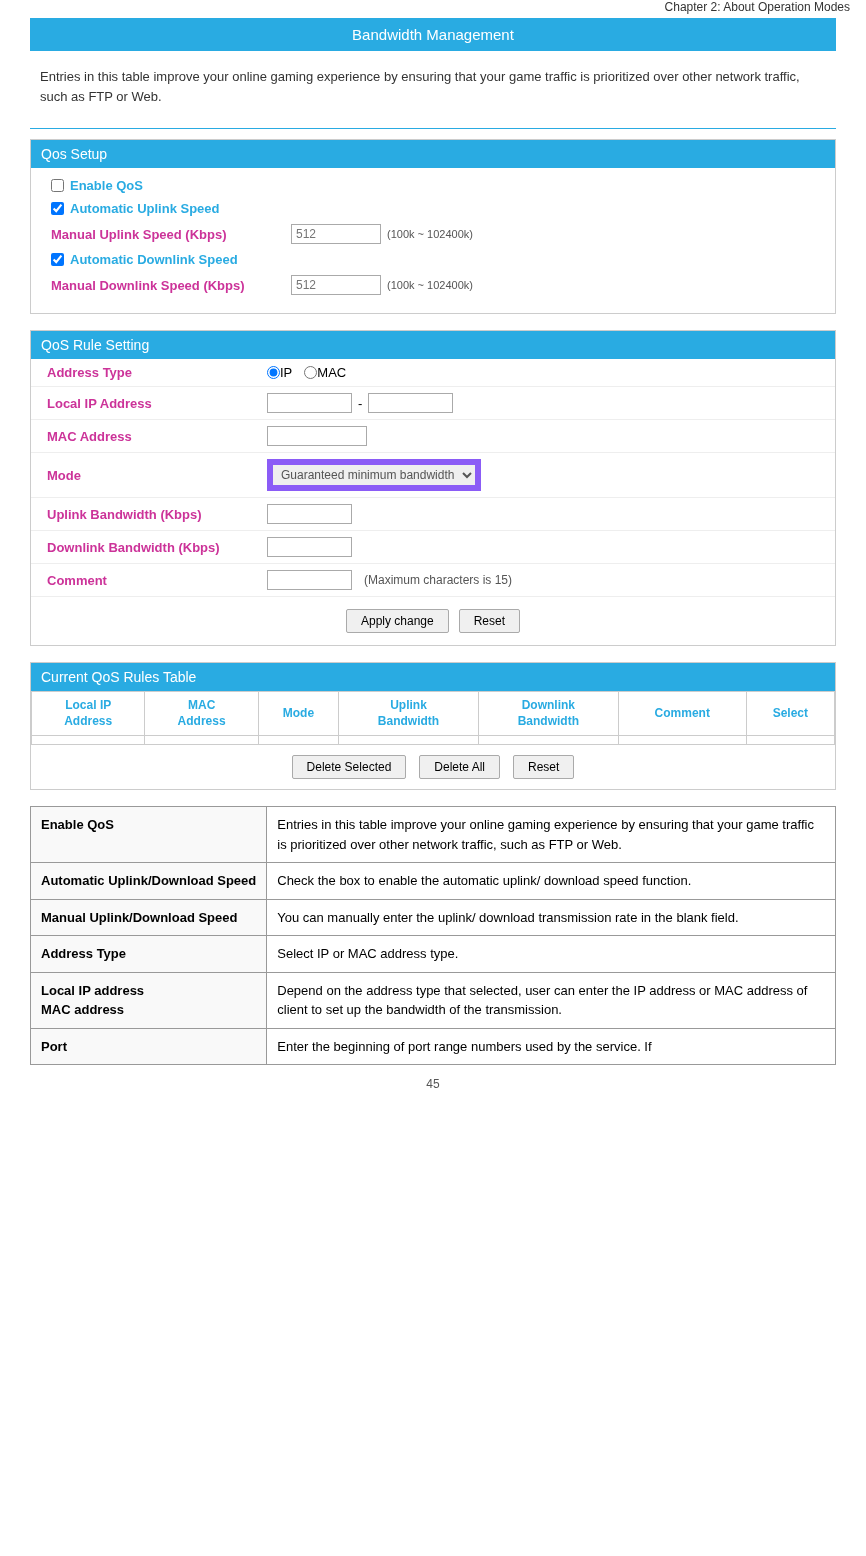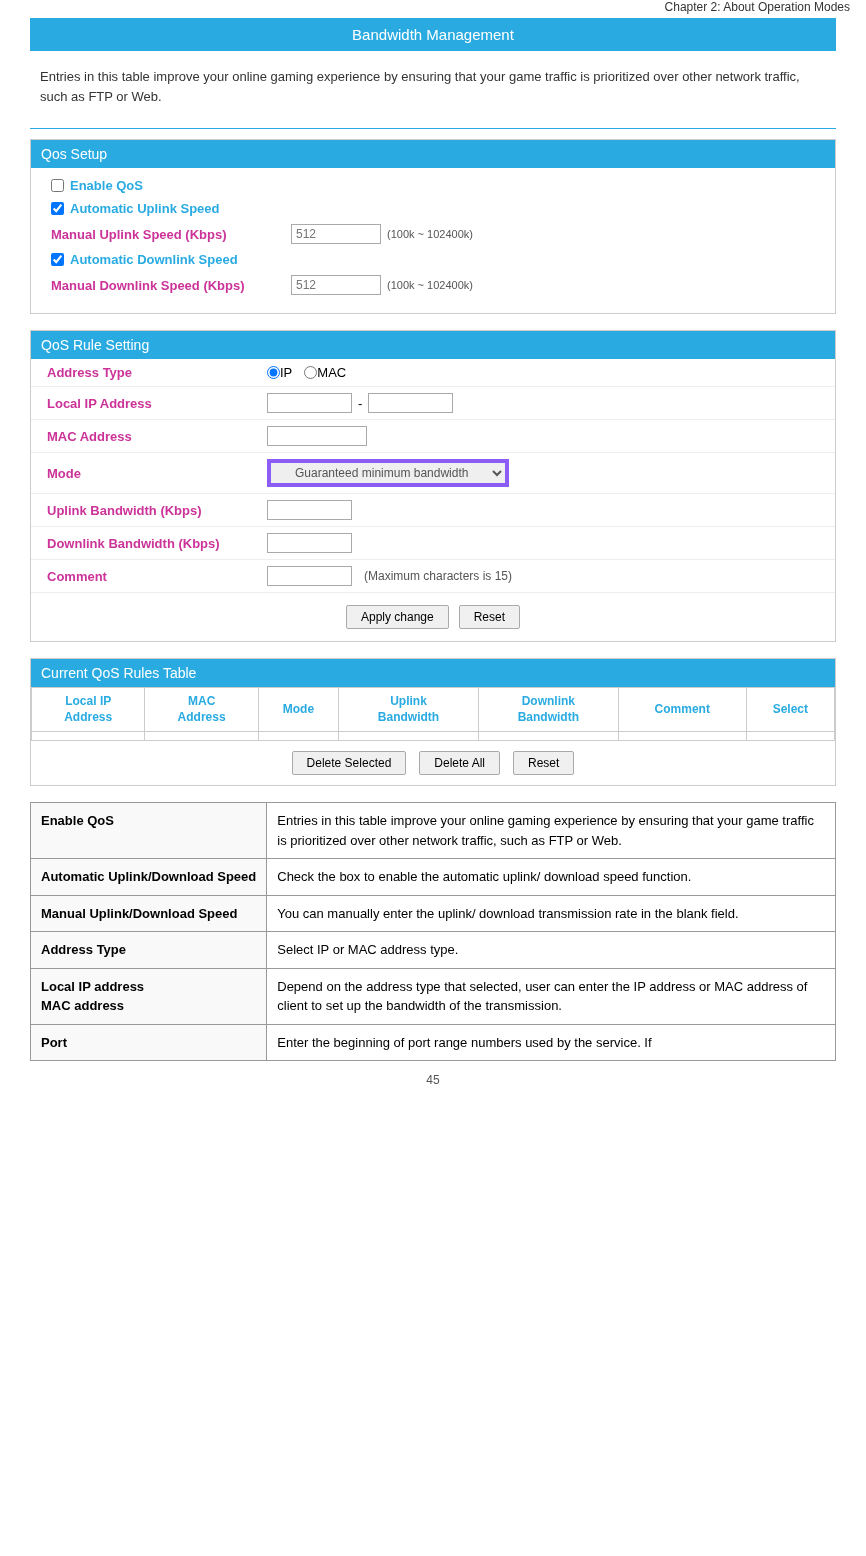--- a/index.html
+++ b/index.html
@@ -116,22 +116,22 @@
       width: 100px;
       font-size: 12px;
     }
     .rule-input-sm {
       border: 1px solid #aaa;
       padding: 2px 4px;
       width: 85px;
       font-size: 12px;
     }
     .rule-select {
-      border: 4px solid #8b5cf6;
-      padding: 2px 20px;
+      border: 6px solid #8b5cf6;
+      padding: 2px 4px;
       font-size: 12px;
       color: #555;
       min-width: 200px;
     }
     .radio-group {
       display: flex;
       align-items: center;
       gap: 12px;
     }
     .radio-label {

